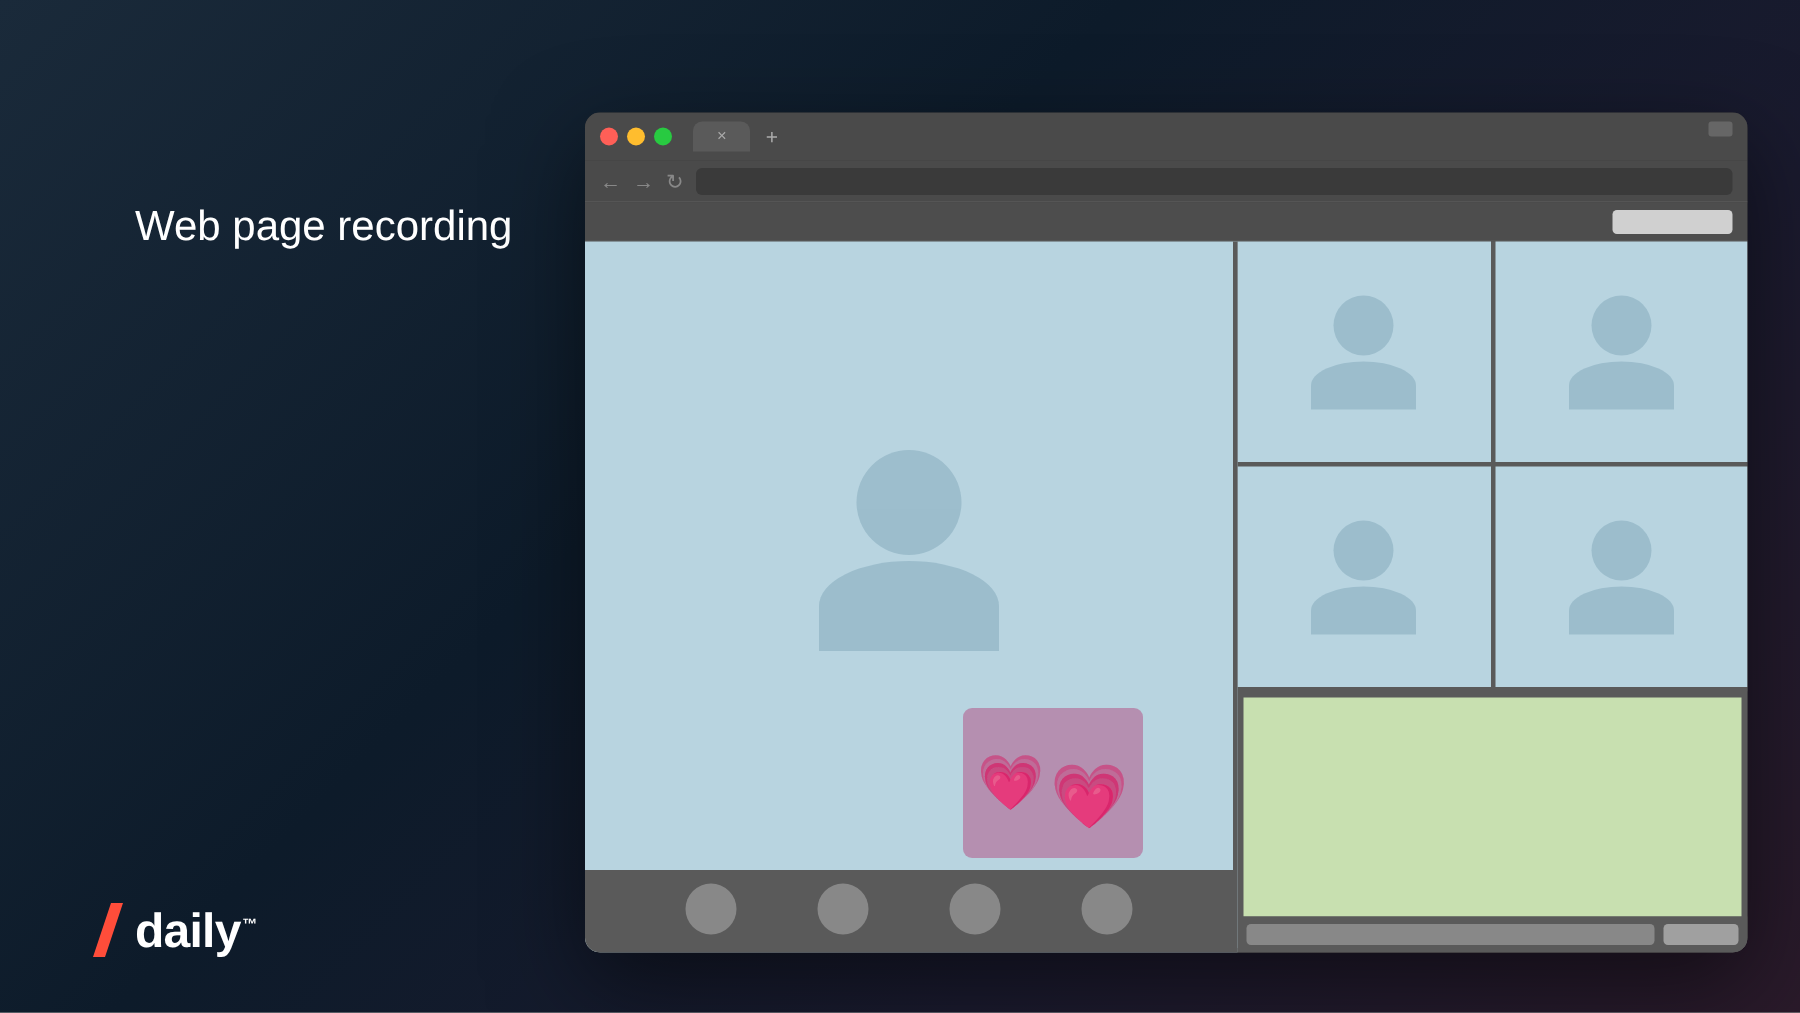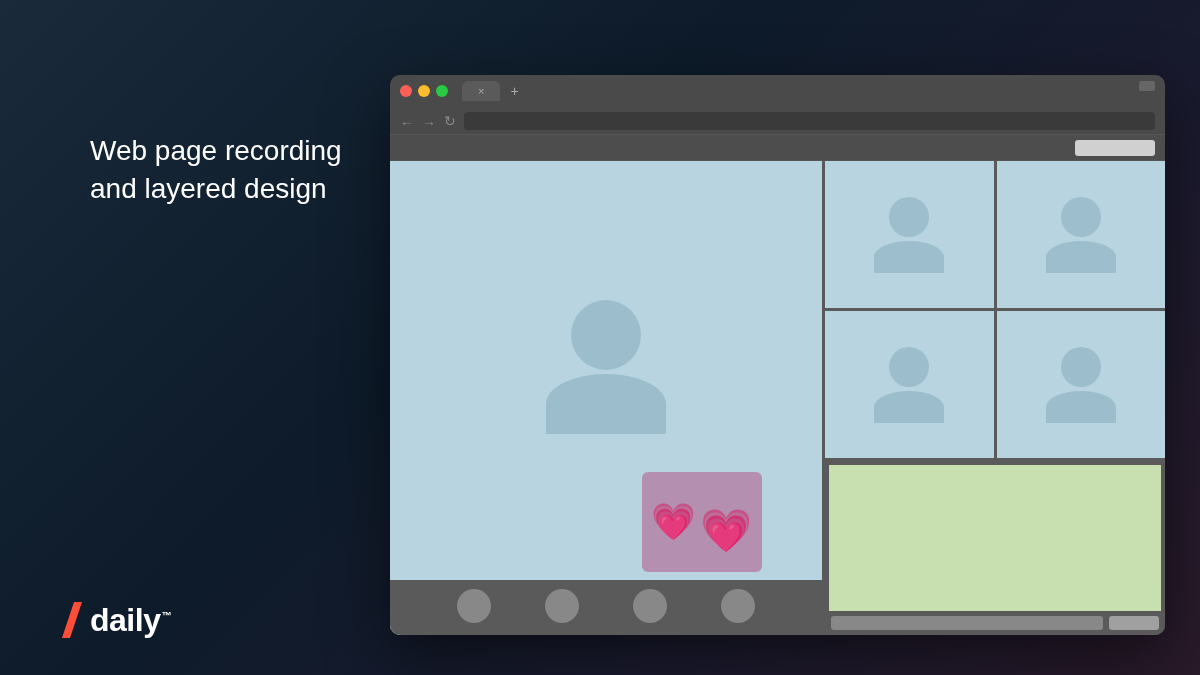--- a/index.html
+++ b/index.html
@@ -307,21 +307,20 @@
     }
   </style>
 </head>
 <body>
 
 <div style="position:absolute;inset:0;"></div>
 
 <div class="left-panel">
   <div class="headline">
     <span>Web page recording</span><br>
-    <span>and layered design</span>
   </div>
 </div>
 
 <div class="logo-area">
   <svg class="logo-slash" viewBox="0 0 28 36" fill="none">
     <polygon points="8,36 20,0 28,0 16,36" fill="#ff4d3a"></polygon>
   </svg>
   <span class="logo-text">
     <span>daily</span><span class="logo-tm">™</span>
   </span>

